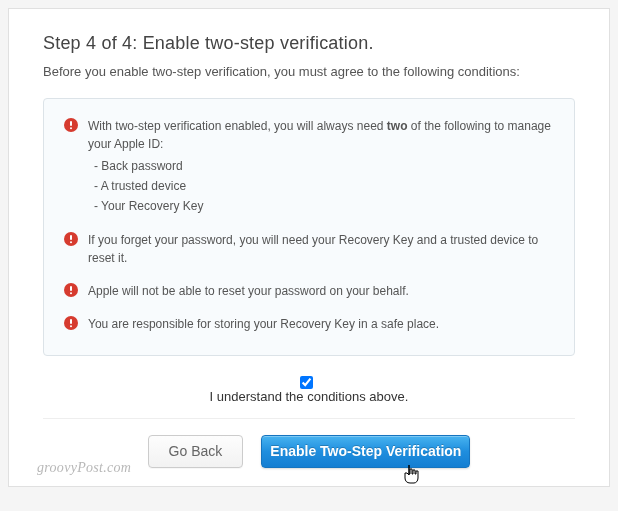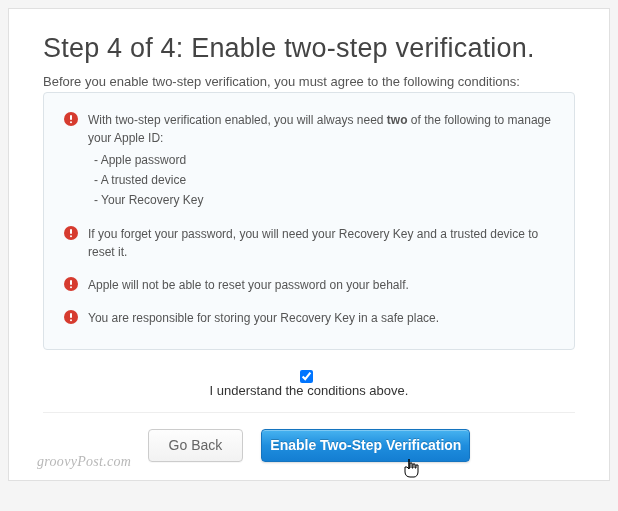--- a/index.html
+++ b/index.html
@@ -11,30 +11,31 @@
       font-size: 13px;
       color: #333;
     }
     .card {
       background: #fff;
       border: 1px solid #e0e0e0;
       padding: 24px 34px 18px 34px;
       position: relative;
     }
     .title {
-      font-size: 27px;
+      font-size: 18px;
       font-weight: 400;
       color: #444;
       margin-bottom: 8px;
       letter-spacing: 0.2px;
     }
     .intro {
       font-size: 13px;
       color: #555;
       line-height: 1.5;
+      margin-bottom: 16px;
     }
     .conditions-box {
       background: #f8fbfd;
       border: 1px solid #dce3e8;
       border-radius: 4px;
       padding: 18px 20px 14px 20px;
       margin-bottom: 18px;
     }
     .cond-item {
       display: flex;
@@ -139,21 +140,21 @@
       <span class="alert-icon">
         <svg viewBox="0 0 14 14" width="14" height="14">
             <circle cx="7" cy="7" r="7" fill="#d63b2f"></circle>
             <rect x="6" y="3" width="2" height="5" rx="1" fill="#fff"></rect>
             <rect x="6" y="9.3" width="2" height="2" rx="1" fill="#fff"></rect>
           </svg>
       </span>
       <div class="cond-body">
         <span>With two-step verification enabled, you will always need </span><strong>two</strong><span> of the following to manage your Apple ID:</span>
         <div class="sublist">
-          <div class="sublist-line">- Apple password</div>
+          <div class="sublist-line">- Back password</div>
           <div class="sublist-line">- A trusted device</div>
           <div class="sublist-line">- Your Recovery Key</div>
         </div>
       </div>
     </div>
 
     <div class="cond-item">
       <span class="alert-icon">
         <svg viewBox="0 0 14 14" width="14" height="14">
             <circle cx="7" cy="7" r="7" fill="#d63b2f"></circle>

